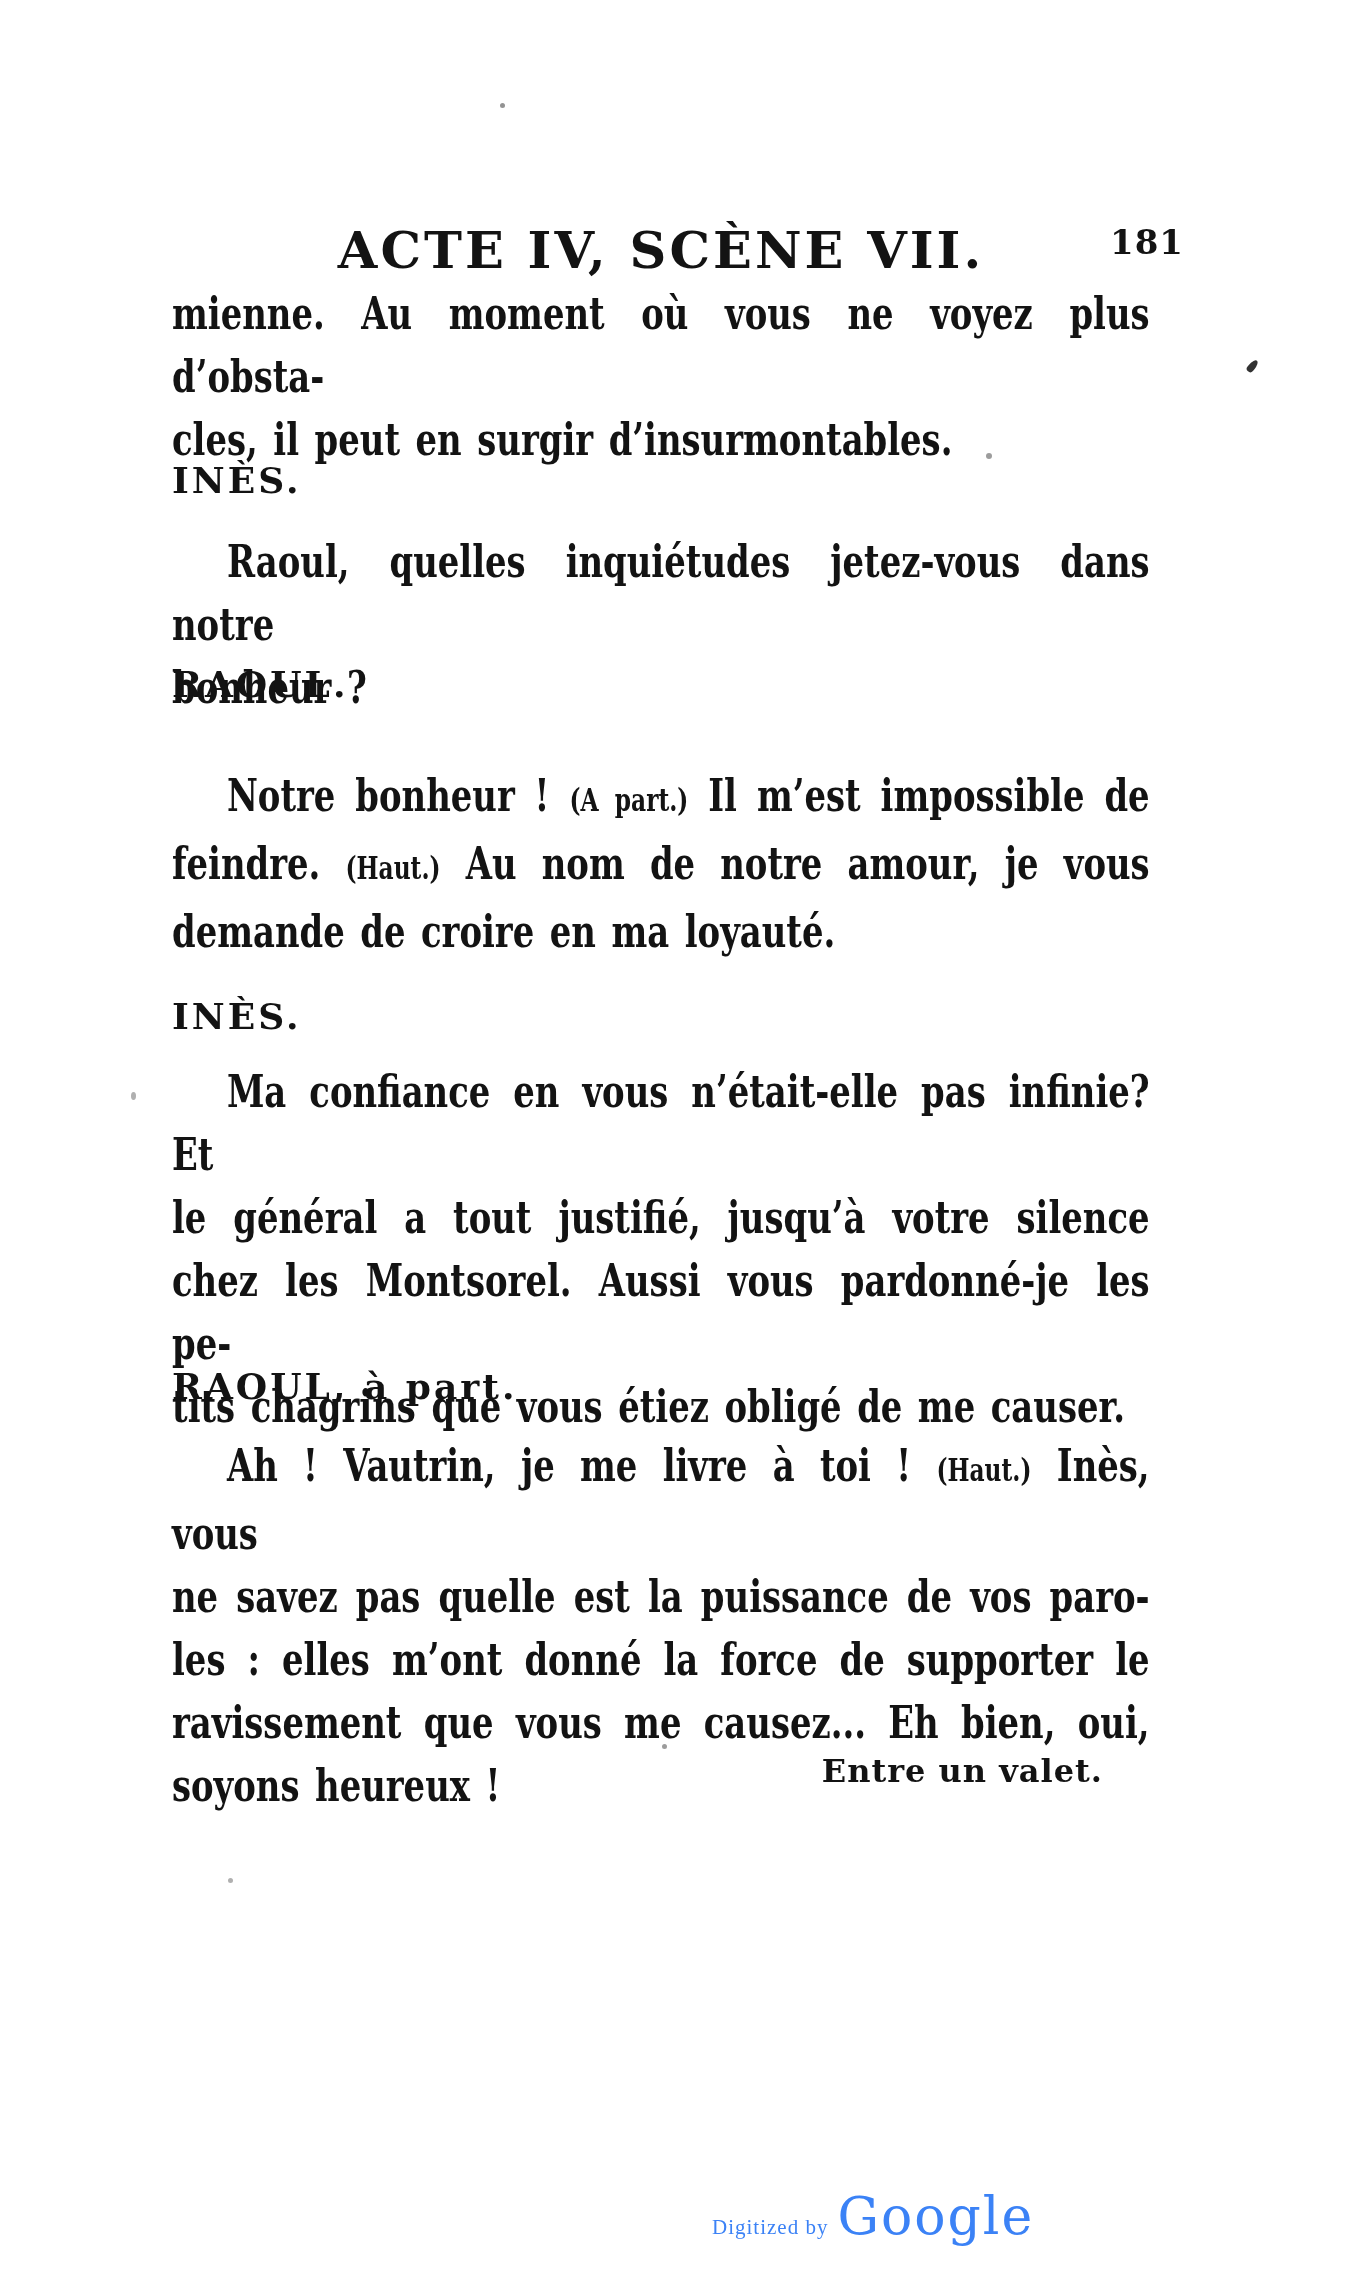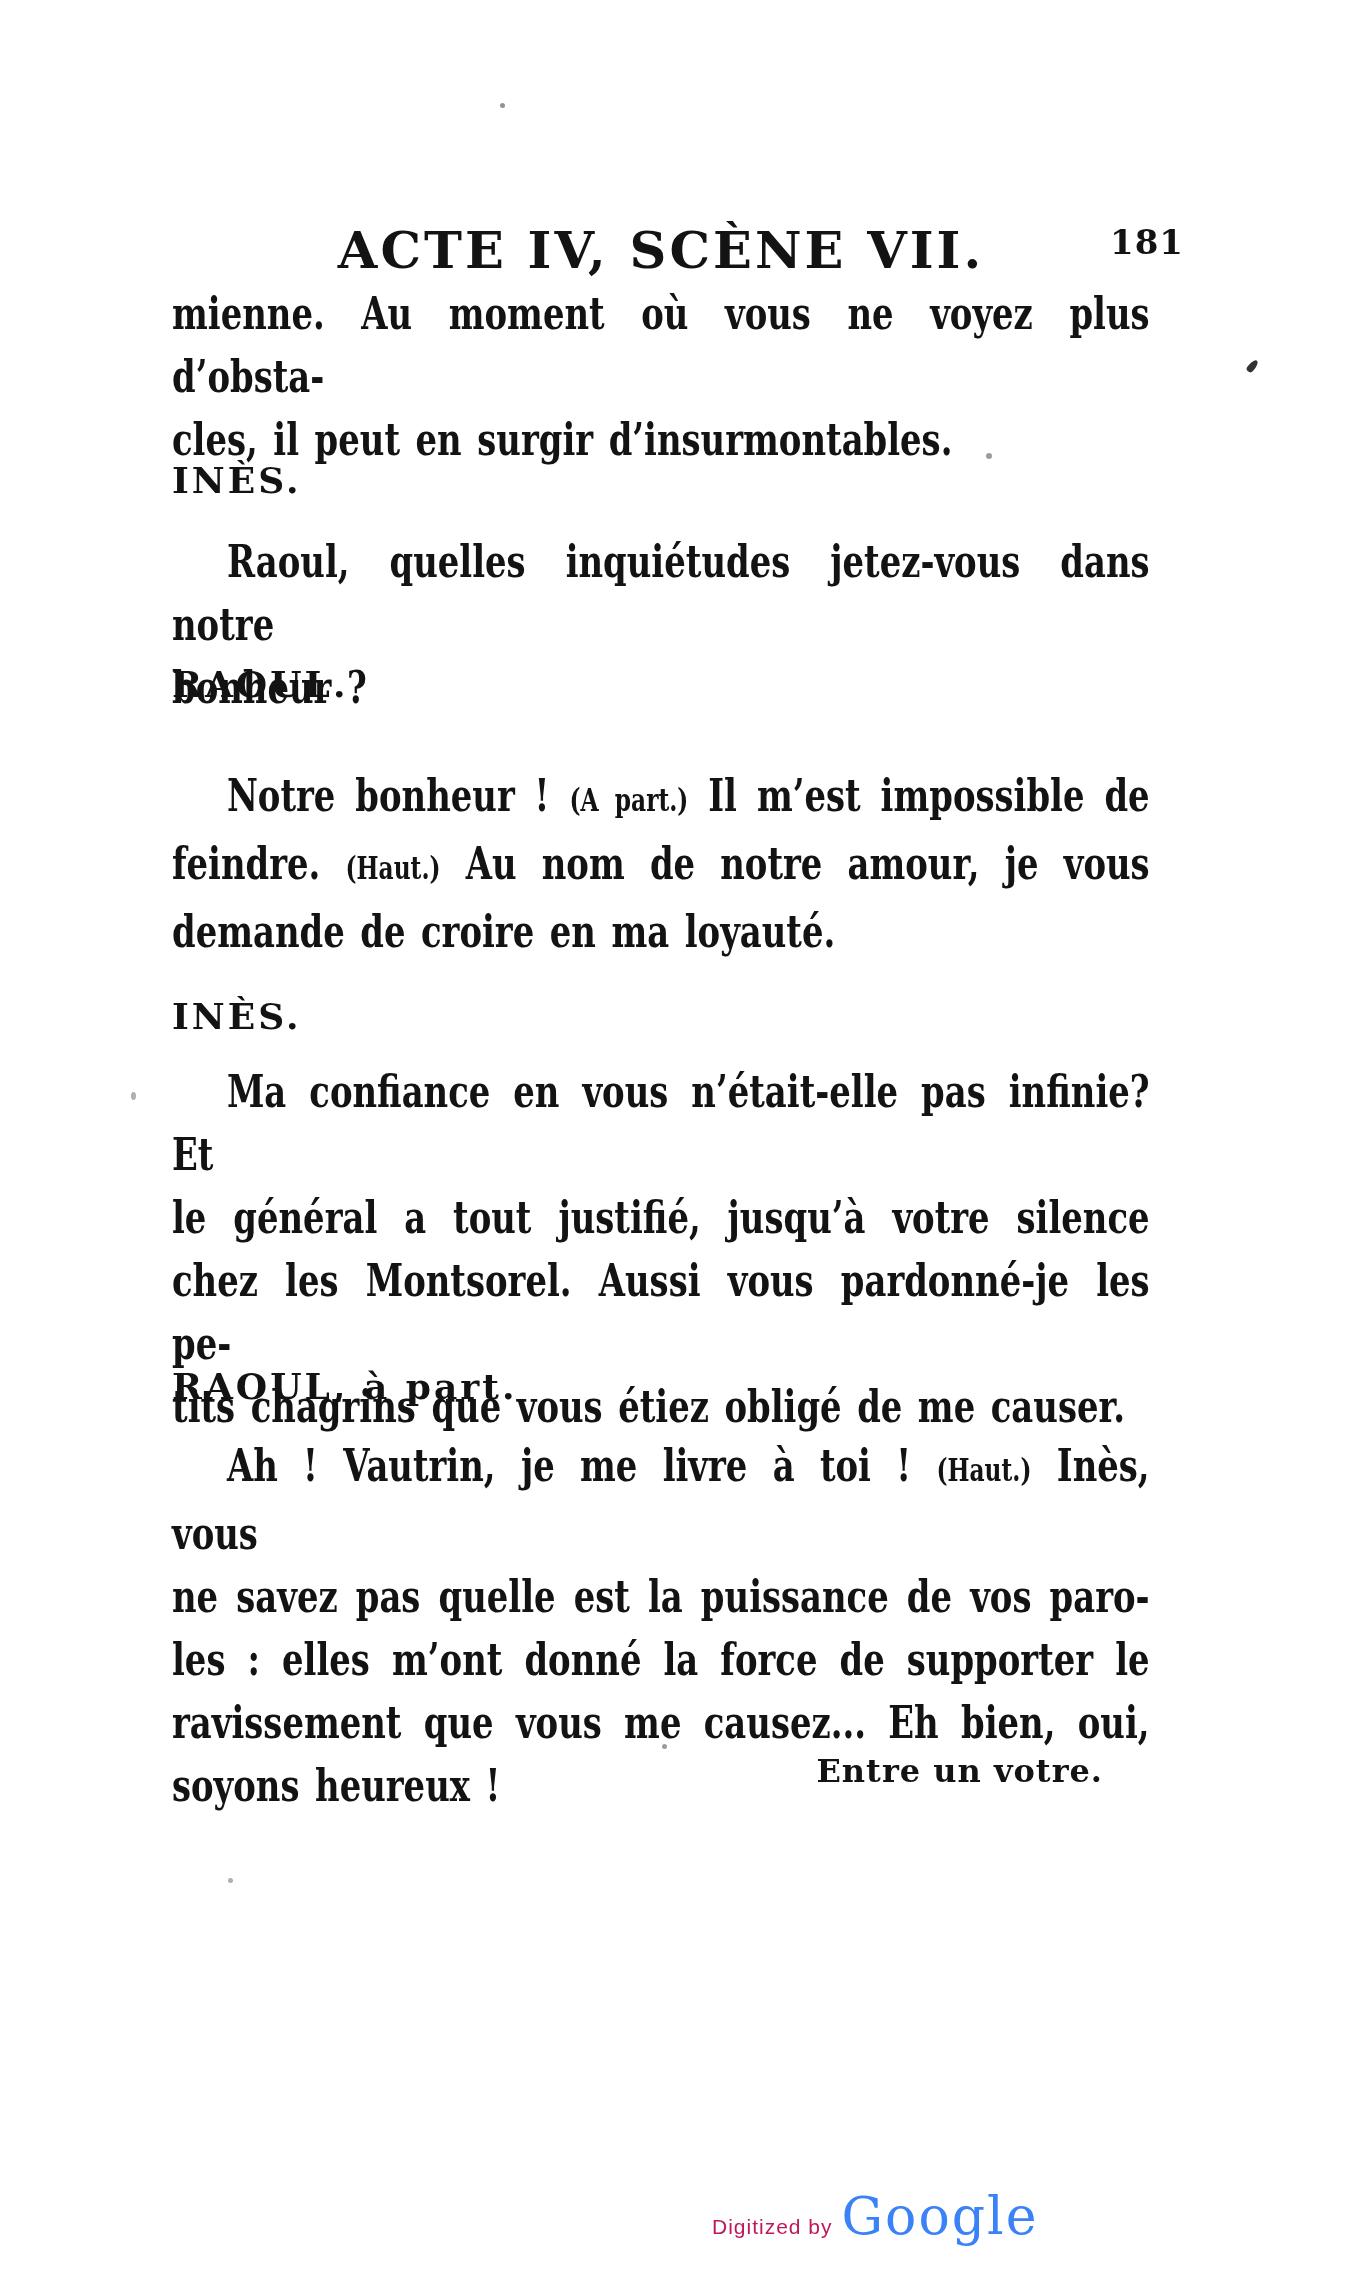--- a/index.html
+++ b/index.html
@@ -46,22 +46,22 @@
     font-size:32px;font-weight:700;letter-spacing:1px;line-height:38px;
     white-space:nowrap;
   }
   
   .watermark{
     position:absolute;left:712px;top:2186px;
     display:flex;align-items:baseline;gap:9px;
     white-space:nowrap;
   }
   .wm-prefix{
-    font-family:Liberation Sans, sans-serif;
-    font-size:21px;color:#be185d;letter-spacing:1px;
+    font-family:Liberation Serif, serif;
+    font-size:21px;color:#3b82f6;letter-spacing:1px;
   }
   .wm-brand{
     font-family:"DejaVu Serif","Liberation Serif",serif;
     font-size:52px;color:#3b82f6;letter-spacing:2px;
   }
   
   .speck{position:absolute;background:#3a3a3a;border-radius:50%;}
   .speck-tick{
     position:absolute;background:#1c1c1c;
     border-radius:60% 60% 60% 60%/70% 70% 30% 30%;
@@ -101,21 +101,21 @@
         <div class="line"><span>tits chagrins que vous étiez obligé de me causer.</span></div>
       </div>
       <div class="blk speaker" style="top: 1366px;">RAOUL, à part.</div>
       <div class="blk para" style="top: 1434px;">
         <div class="line just" style="text-indent: 73px;"><span>Ah ! Vautrin, je me livre à toi ! </span><span class="sm">(Haut.)</span><span> Inès, vous</span></div>
         <div class="line just"><span>ne savez pas quelle est la puissance de vos paro-</span></div>
         <div class="line just"><span>les : elles m’ont donné la force de supporter le</span></div>
         <div class="line just"><span>ravissement que vous me causez... Eh bien, oui,</span></div>
         <div class="line"><span>soyons heureux !</span></div>
       </div>
-      <div class="blk stage" style="top: 1752px;">Entre un votre.</div>
+      <div class="blk stage" style="top: 1752px;">Entre un valet.</div>
     </div>
 
   <div class="watermark">
     <span class="wm-prefix">Digitized by</span>
     <span class="wm-brand">Google</span>
   </div>
 
   <i class="speck" style="left:500px;top:103px;width:5px;height:5px;opacity:.55"></i>
   <i class="speck-tick" style="left:1249px;top:359px;width:7px;height:14px;opacity:.9"></i>
   <i class="speck" style="left:986px;top:453px;width:6px;height:6px;opacity:.5"></i>

